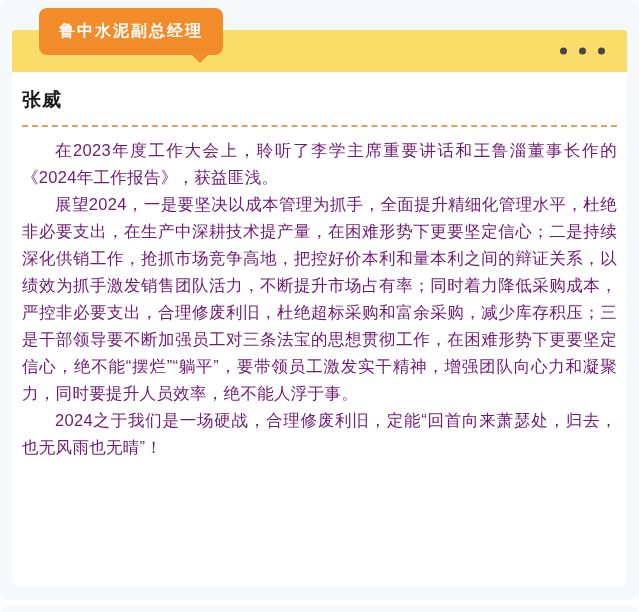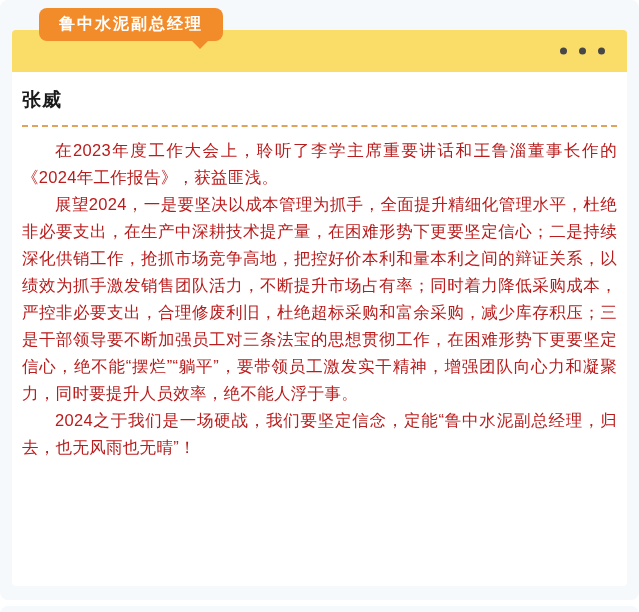--- a/index.html
+++ b/index.html
@@ -26,21 +26,21 @@
     width: 639px;
     height: 10px;
     background: #f5f9fc;
     border-radius: 8px 8px 0 0;
   }
 
   
   .badge {
     position: absolute;
     left: 39px; top: 8px;
-    height: 33px;
+    height: 47px;
     padding: 0 20px;
     background: #f28b29;
     border-radius: 8px;
     display: flex;
     align-items: center;
     z-index: 3;
   }
   .badge::after {
     content: "";
     position: absolute;
@@ -101,21 +101,21 @@
     letter-spacing: 1px;
   }
   .divider {
     border: none;
     border-bottom: 2px dashed #e0a35c;
     margin: 12px 0 10px 0;
   }
   .body-text p {
     font-size: 16.5px;
     line-height: 27px;
-    color: #b91c1c;
+    color: #701a75;
     text-indent: 2em;
     text-align: justify;
     letter-spacing: 0.3px;
   }
 </style>
 </head>
 <body>
 
 <div class="panel"></div>
 
@@ -130,17 +130,17 @@
     <i></i>
   </div>
 </div>
 
 <div class="card">
   <div class="author-name">张威</div>
   <hr class="divider">
   <div class="body-text">
     <p>在2023年度工作大会上，聆听了李学主席重要讲话和王鲁淄董事长作的《2024年工作报告》，获益匪浅。</p>
     <p>展望2024，一是要坚决以成本管理为抓手，全面提升精细化管理水平，杜绝非必要支出，在生产中深耕技术提产量，在困难形势下更要坚定信心；二是持续深化供销工作，抢抓市场竞争高地，把控好价本利和量本利之间的辩证关系，以绩效为抓手激发销售团队活力，不断提升市场占有率；同时着力降低采购成本，严控非必要支出，合理修废利旧，杜绝超标采购和富余采购，减少库存积压；三是干部领导要不断加强员工对三条法宝的思想贯彻工作，在困难形势下更要坚定信心，绝不能“摆烂”“躺平”，要带领员工激发实干精神，增强团队向心力和凝聚力，同时要提升人员效率，绝不能人浮于事。</p>
-    <p>2024之于我们是一场硬战，我们要坚定信念，定能“鲁中水泥副总经理，归去，也无风雨也无晴”！</p>
+    <p>2024之于我们是一场硬战，合理修废利旧，定能“回首向来萧瑟处，归去，也无风雨也无晴”！</p>
   </div>
 </div>
 
 <div class="panel-next"></div>
 
 </body></html>

